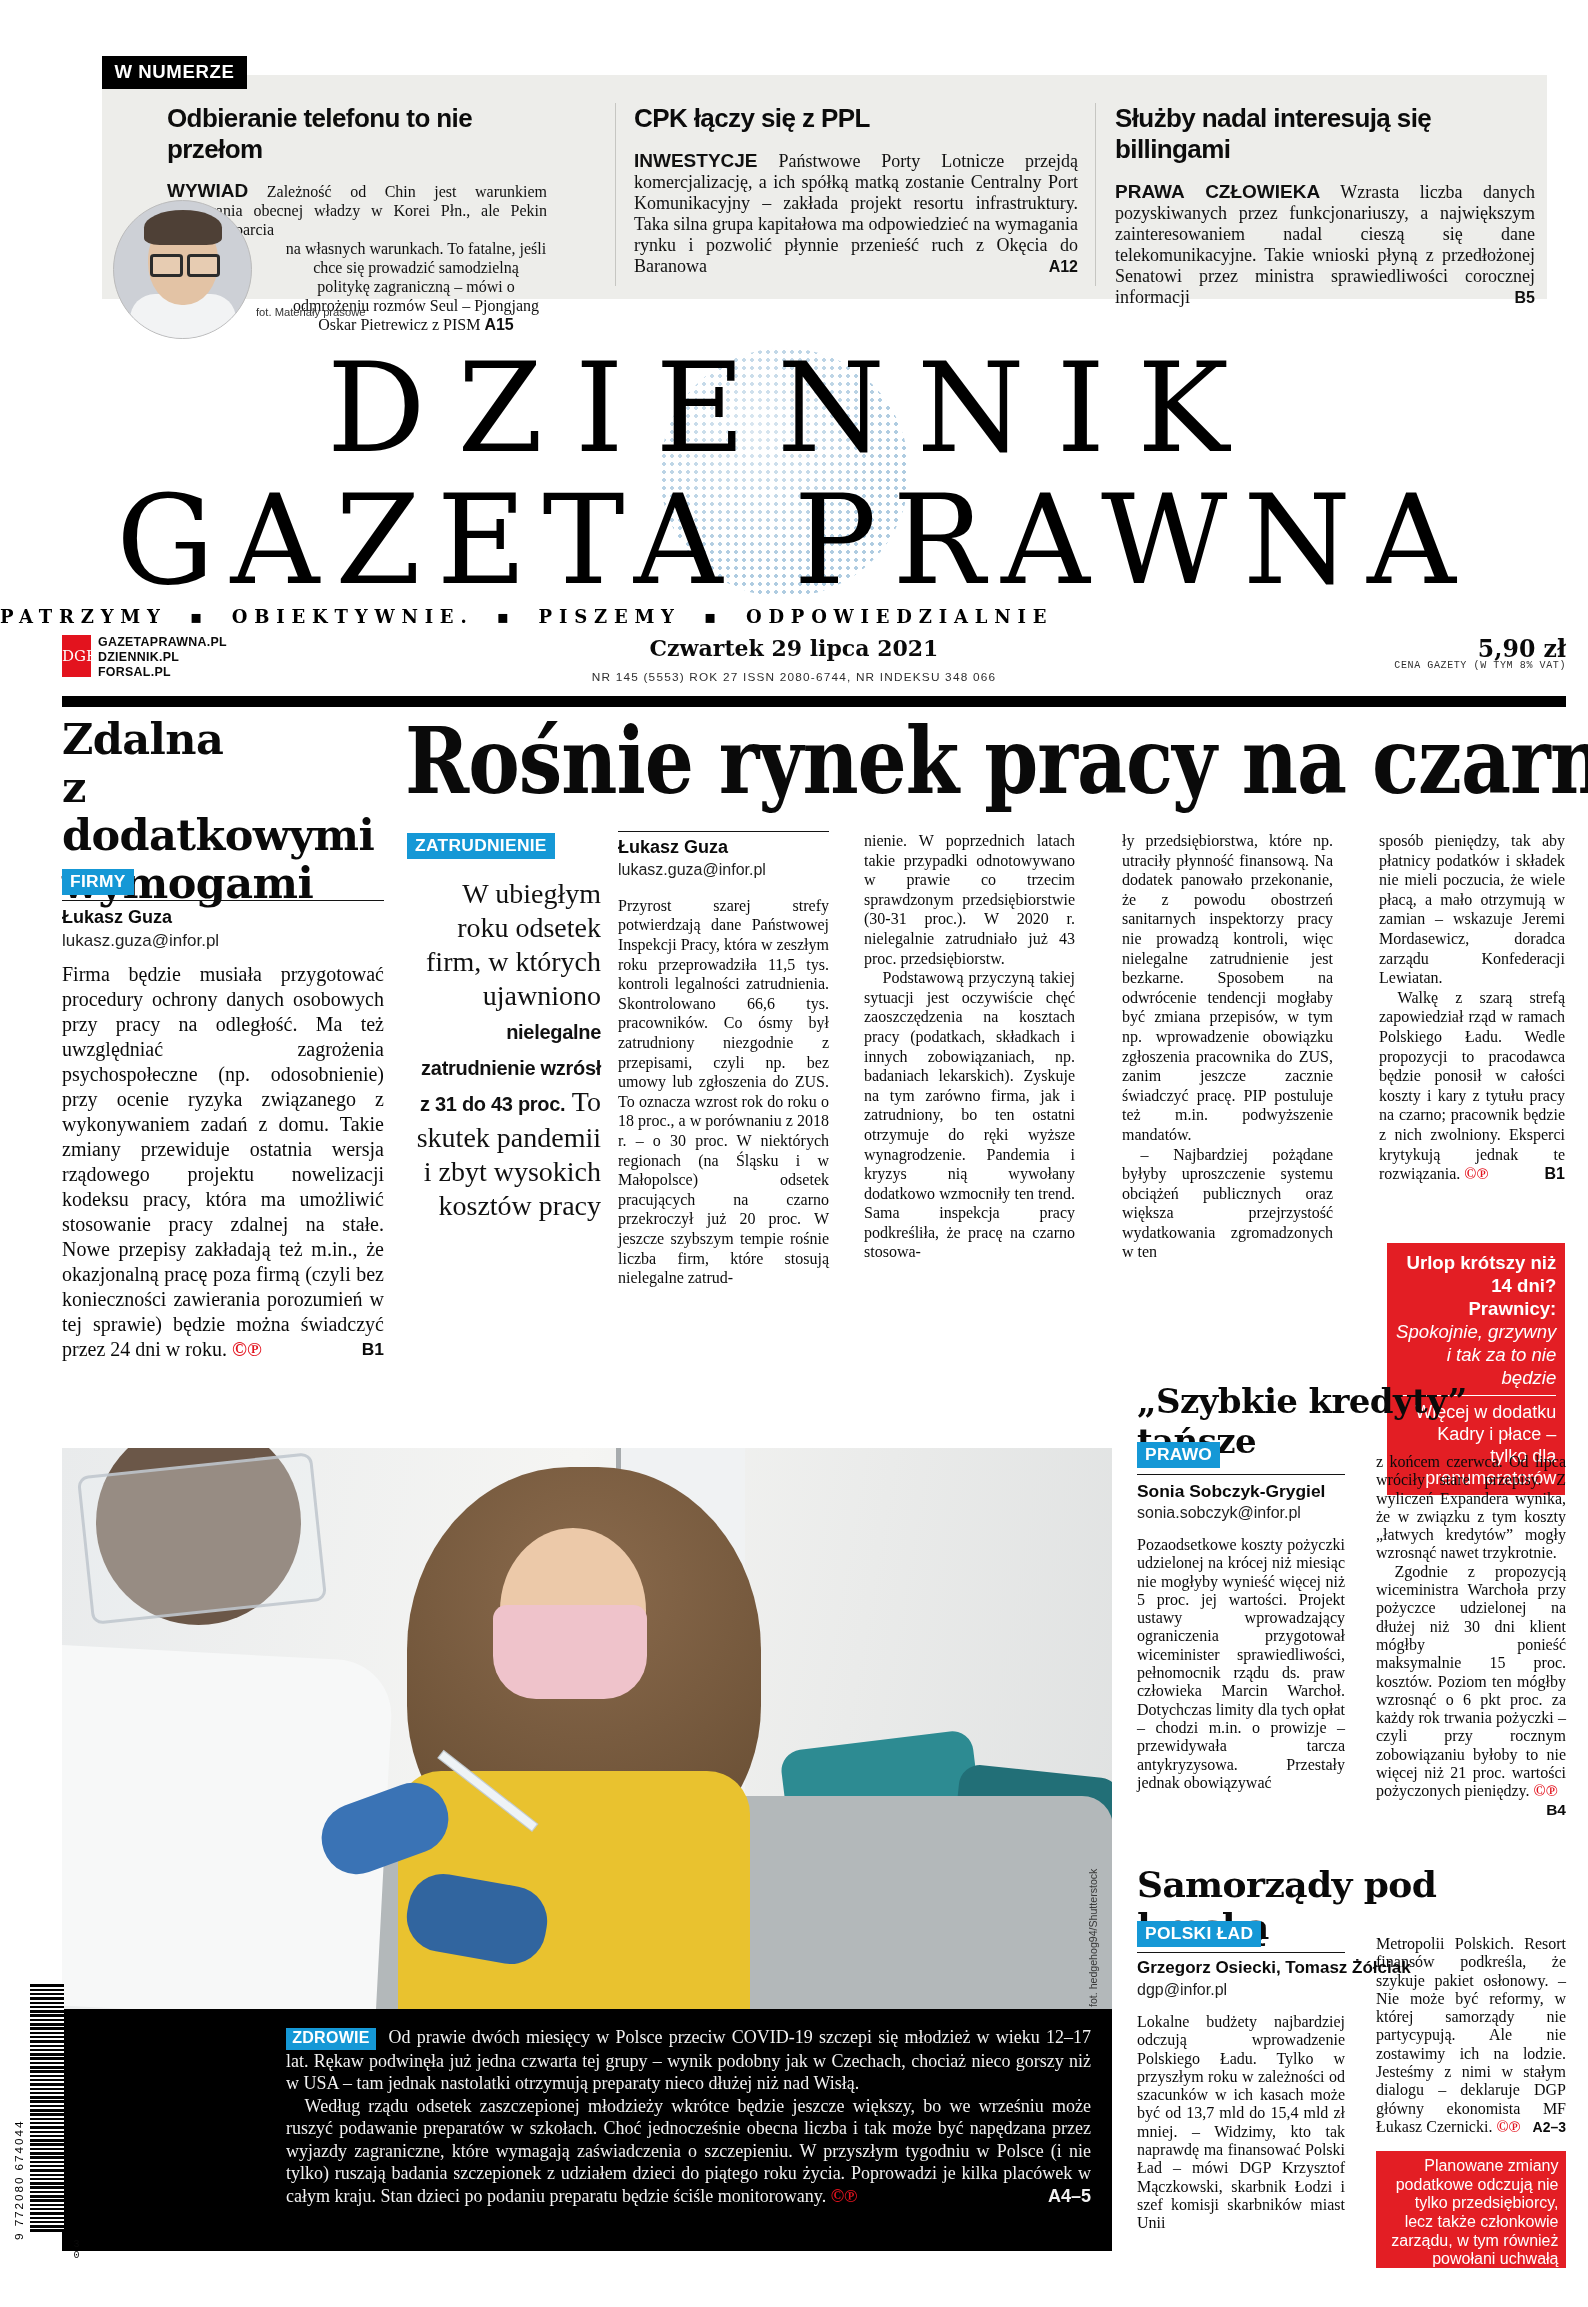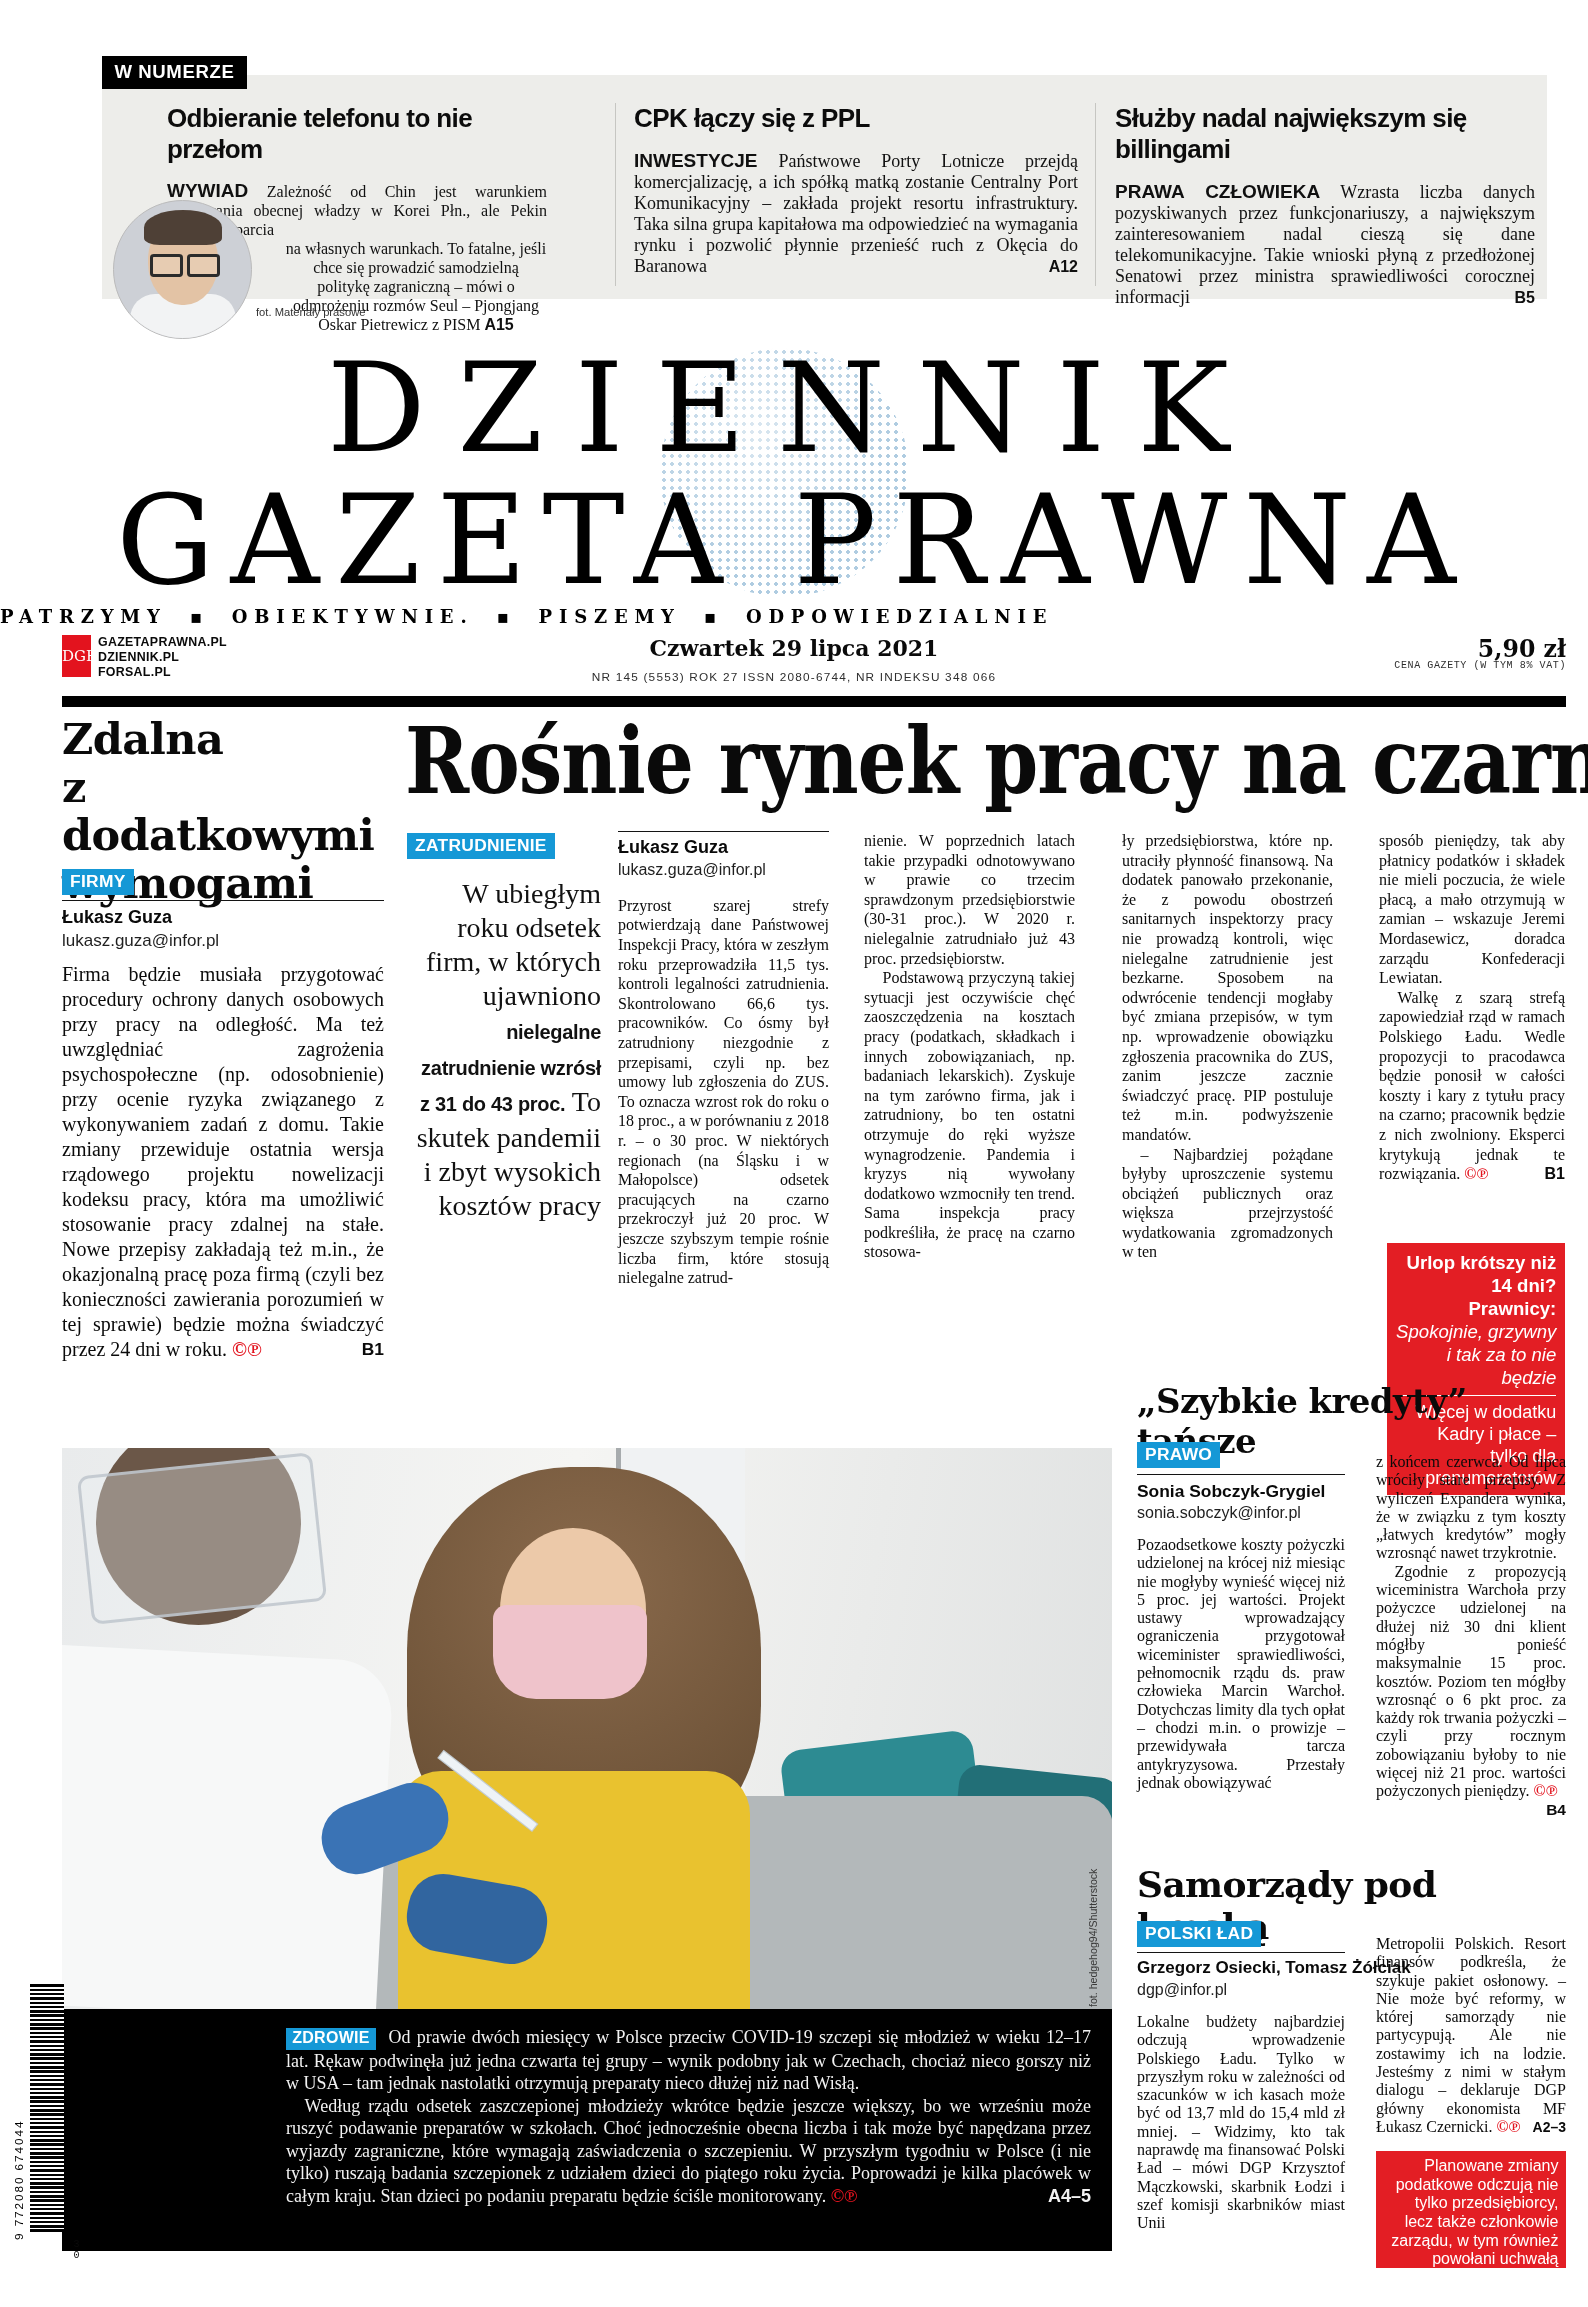--- a/index.html
+++ b/index.html
@@ -174,21 +174,21 @@
   <div class="abs teaser2">
     <div class="t-title">CPK łączy się z PPL</div>
     <p class="t-body t2body just" style="margin:16px 0 0;">
       <span class="t-kick">INWESTYCJE</span>
       <span>Państwowe Porty Lotnicze przejdą komercjalizację, a ich spółką matką zostanie Centralny Port Komunikacyjny – zakłada projekt resortu infrastruktury. Taka silna grupa kapitałowa ma odpowiedzieć na wymagania rynku i pozwolić płynnie przenieść ruch z Okęcia do Baranowa</span>
       <span class="ref" style="font-size:16px;float:right;">A12</span>
     </p>
   </div>
 
   <div class="abs teaser3">
-    <div class="t-title">Służby nadal największym się billingami</div>
+    <div class="t-title">Służby nadal interesują się billingami</div>
     <p class="t-body t3body just" style="margin:16px 0 0;">
       <span class="t-kick">PRAWA CZŁOWIEKA</span>
       <span>Wzrasta liczba danych pozyskiwanych przez funkcjonariuszy, a największym zainteresowaniem nadal cieszą się dane telekomunikacyjne. Takie wnioski płyną z przedłożonej Senatowi przez ministra sprawiedliwości corocznej informacji</span>
       <span class="ref" style="font-size:16px;float:right;">B5</span>
     </p>
   </div>
 
   <div class="abs portrait">
     <div class="abs po-sh"></div>
     <div class="abs po-head"></div>

